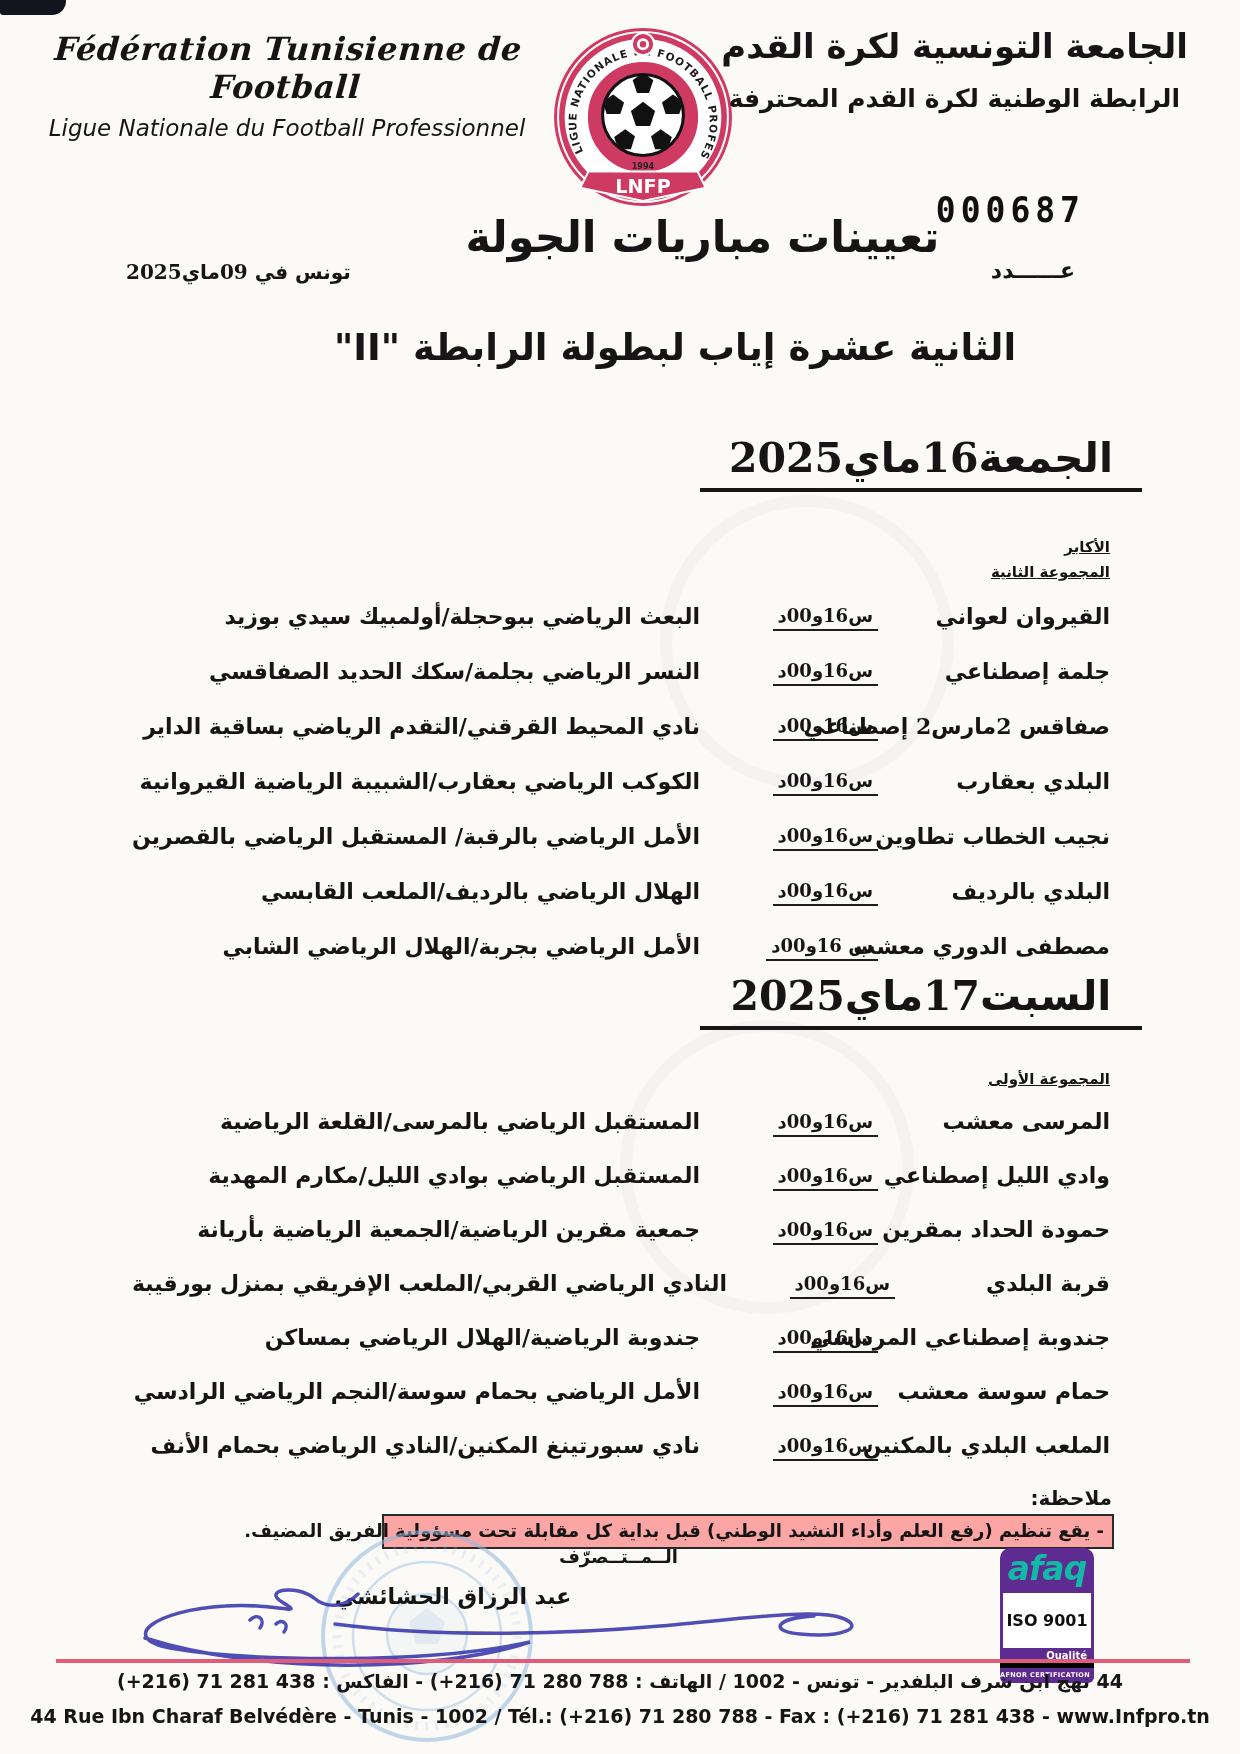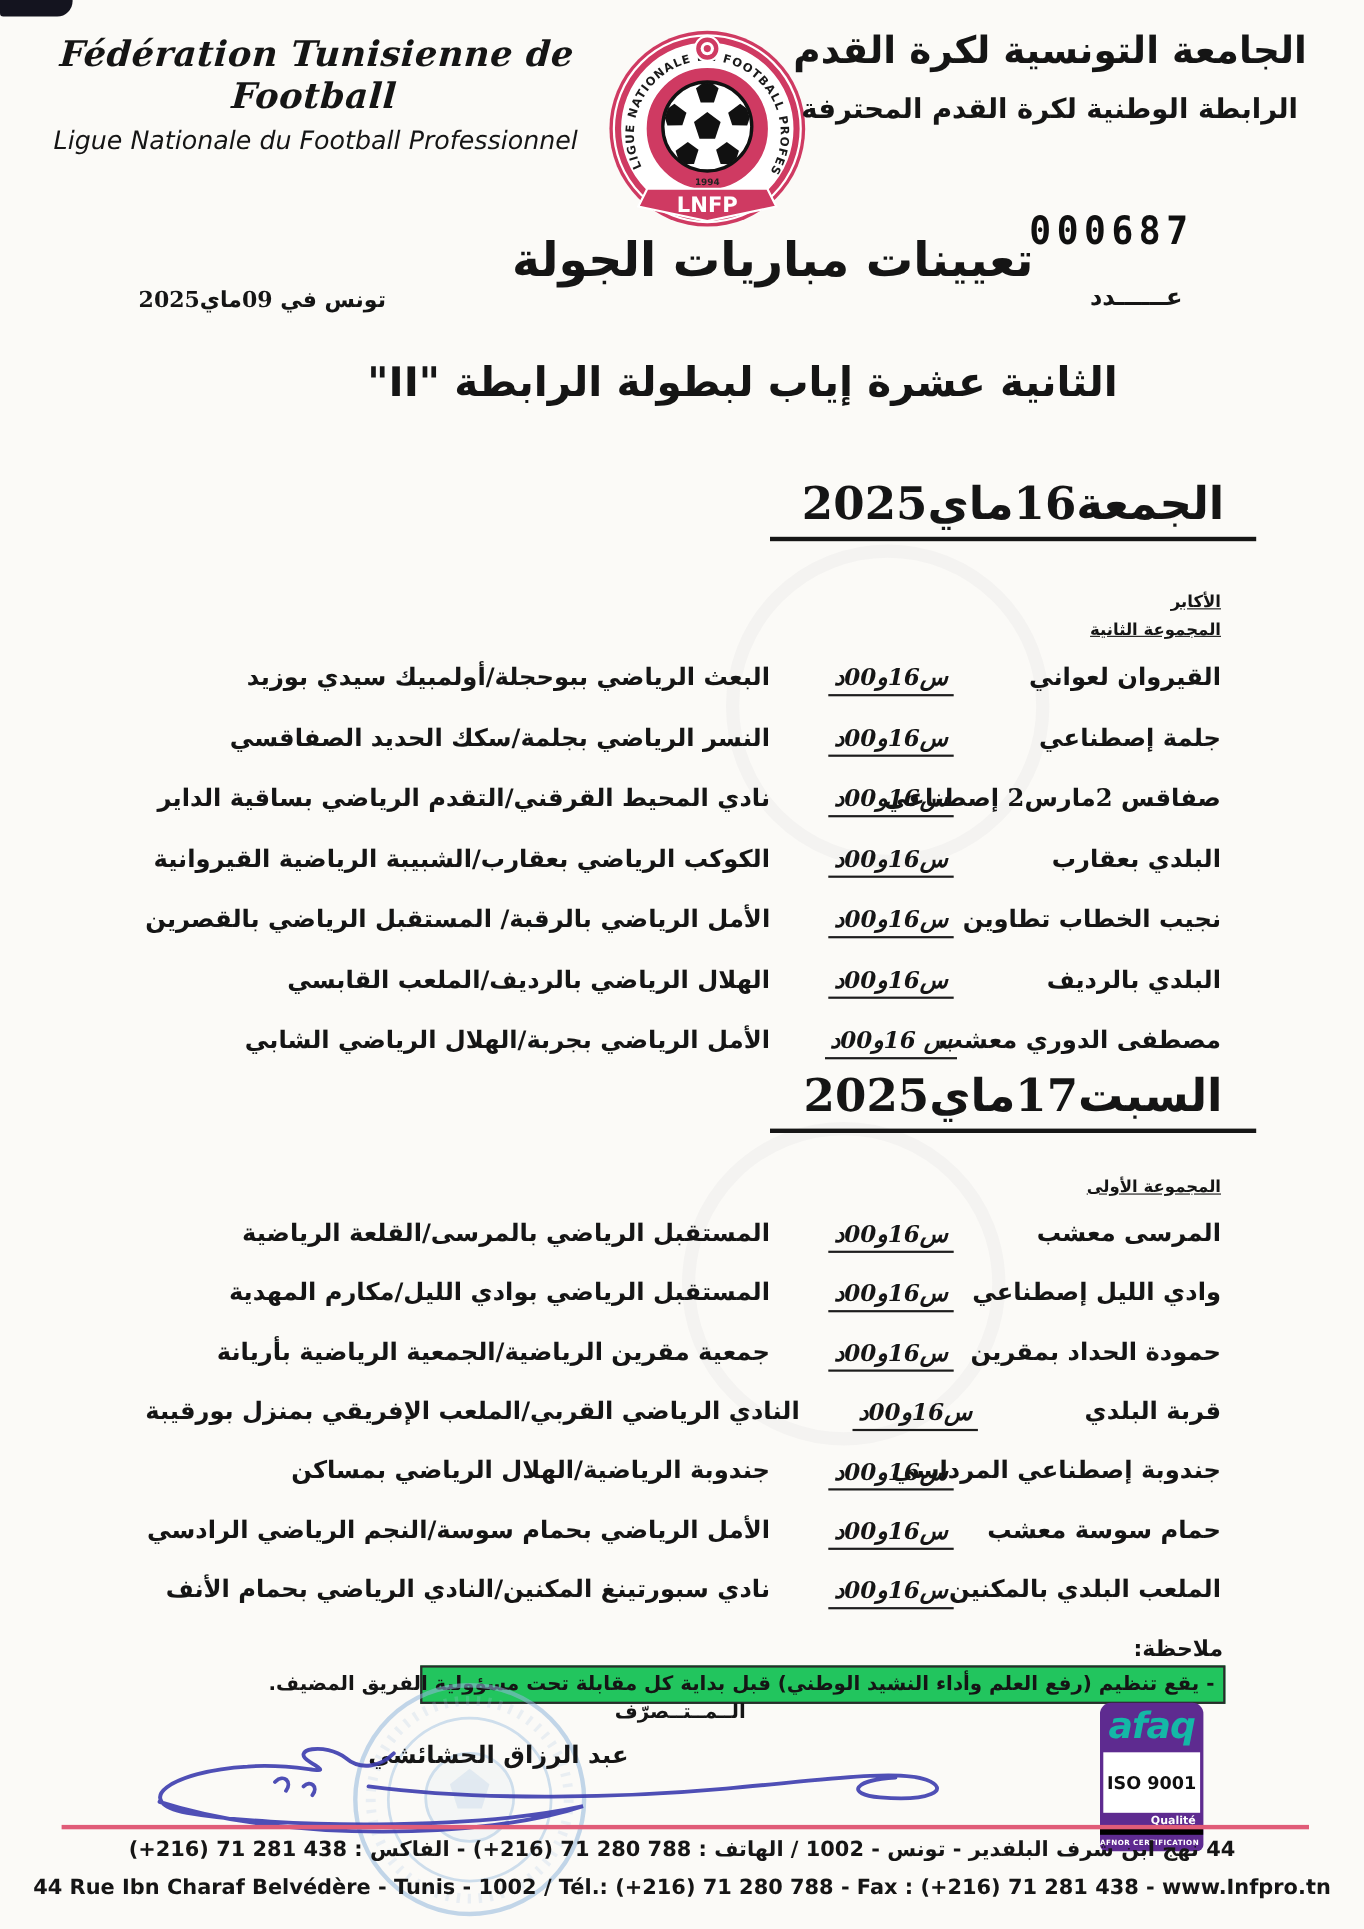--- a/index.html
+++ b/index.html
@@ -42,28 +42,28 @@
   #group-friday{top:563px;}
   #group-saturday{top:1070px;}
 
   .rows{position:absolute;left:132px;width:978px;direction:rtl;}
   #rows-friday{top:588px;}
   #rows-saturday{top:1094px;}
   .match-row{display:flex;align-items:center;font:700 22px "DejaVu Serif","DejaVu Sans",sans-serif;}
   #rows-friday .match-row{height:55px;}
   #rows-saturday .match-row{height:54px;}
   .venue{width:232px;white-space:nowrap;}
-  .time{width:136px;text-align:center;font-size:21px;white-space:nowrap;font-style:italic;}
+  .time{width:136px;font-size:18px;white-space:nowrap;}
   .time span{border-bottom:2.5px solid #1d1d1d;padding:0 5px 3px;}
   .fixture{flex:1;margin-right:42px;white-space:nowrap;text-align:right;}
 
   
   .note-label{position:absolute;right:128px;top:1486px;font-size:20px;font-weight:700;direction:rtl;}
   .note-box{position:absolute;left:382px;width:712px;top:1514px;border:2px solid #2a2a2a;
-    padding:4px 8px 6px;font-size:18px;font-weight:700;direction:rtl;white-space:nowrap;background:#22c55e;}
+    padding:4px 8px 6px;font-size:18px;font-weight:700;direction:rtl;white-space:nowrap;background:#fca5a5;}
 
   
   .sig-title{position:absolute;left:448px;width:230px;top:1546px;font-size:18px;font-weight:700;direction:rtl;}
   .sig-name{position:absolute;left:318px;width:270px;top:1584px;text-align:center;font-size:22px;font-weight:700;direction:rtl;}
   .sig-svg{position:absolute;left:100px;top:1580px;width:820px;height:100px;}
   .stamp-svg{position:absolute;left:295px;top:1512px;width:265px;height:242px;}
 
   
   .afaq{position:absolute;left:1000px;top:1548px;width:94px;background:#5e2b90;border-radius:10px 10px 6px 6px;overflow:hidden;}
   .afaq-brand{color:#14b8a6;font:italic 700 33px "DejaVu Sans",sans-serif;text-align:center;letter-spacing:-1px;padding:1px 0 5px;}

